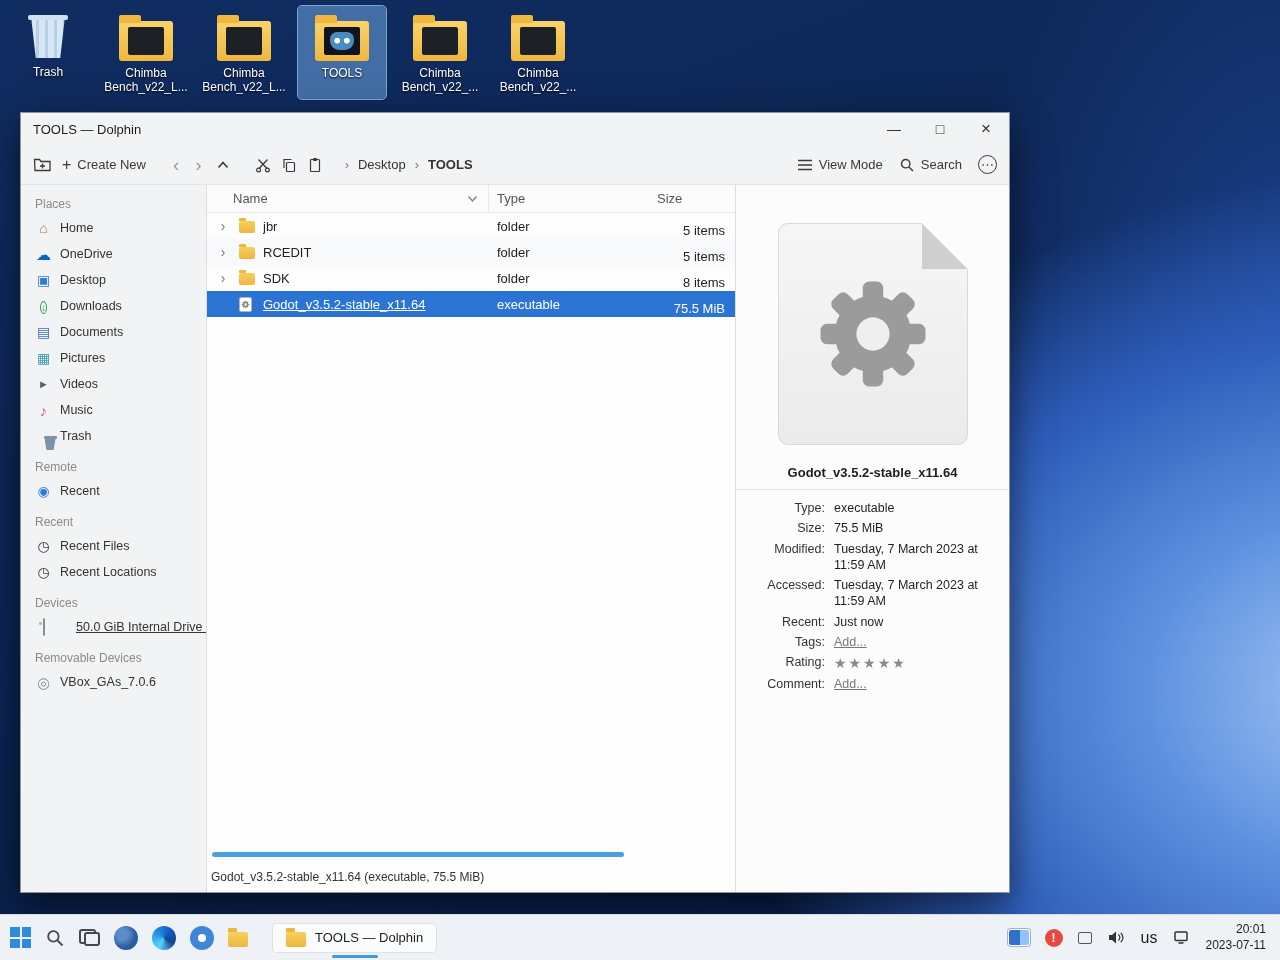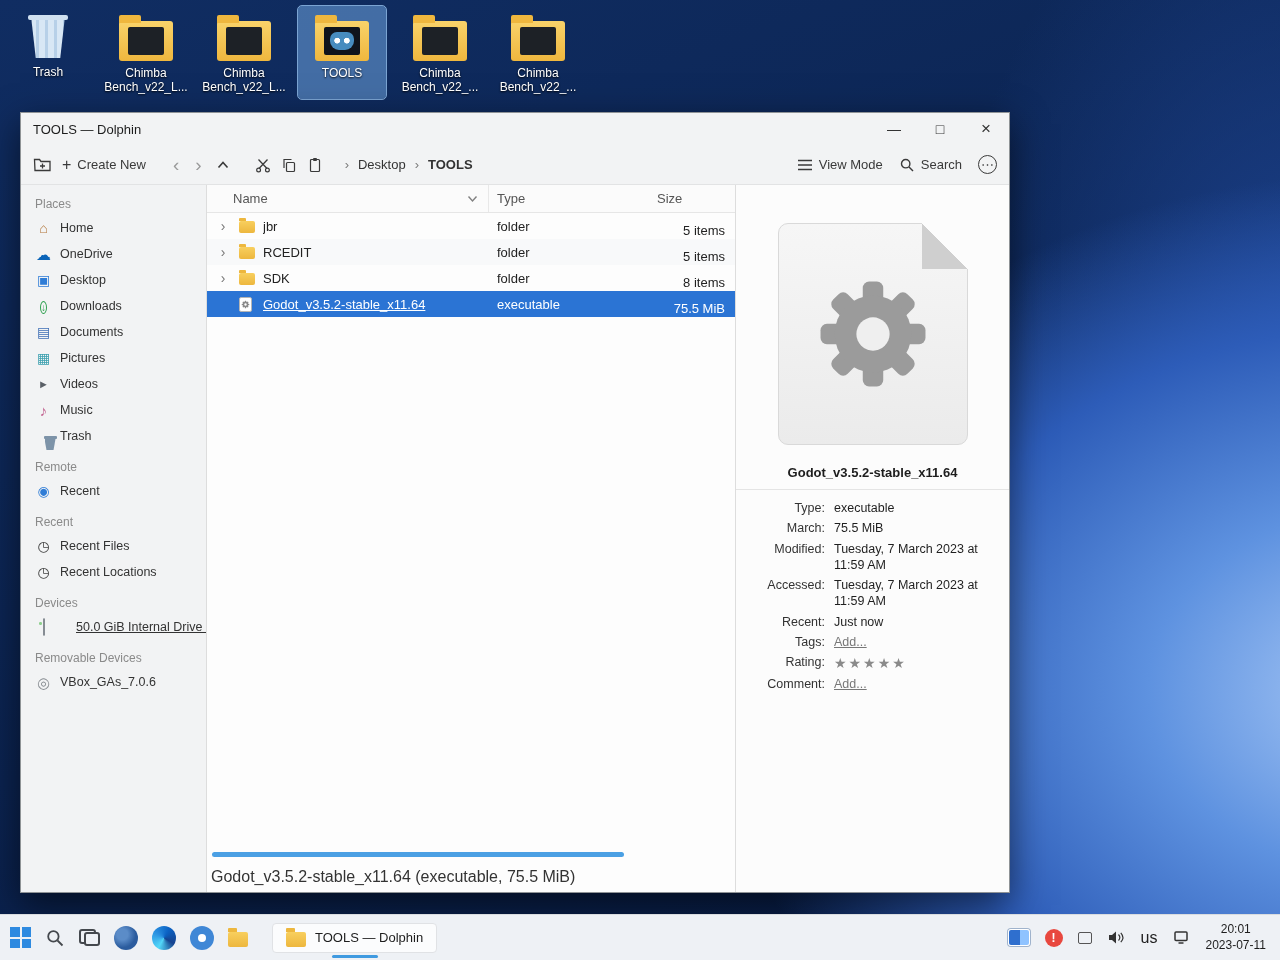--- a/index.html
+++ b/index.html
@@ -83,21 +83,21 @@
   .frow.sel { background:#2b74d4 !important; color:#fff; }
   .frow.sel .fname { text-decoration:underline; }
   .ic-folder { width:16px; height:12px; background:linear-gradient(#f8cf5e,#edb73e); border-radius:2px; position:relative; margin-top:2px; }
   .ic-folder::before { content:""; position:absolute; top:-3px; left:0; width:7px; height:3px; background:#edb73e; border-radius:1px 1px 0 0; }
   .ic-godot { width:15px; height:15px; border-radius:3px;
     background: radial-gradient(circle at 31% 44%, #fff 0 1.8px, rgba(0,0,0,0) 2.4px),
                radial-gradient(circle at 69% 44%, #fff 0 1.8px, rgba(0,0,0,0) 2.4px), #478cbf; }
   .ic-doc { width:13px; height:15px; background:#fff; border:1px solid #b5b5b5; border-radius:2px; display:flex; align-items:center; justify-content:center; }
   .hscroll { height:16px; flex:none; display:flex; align-items:center; padding:0 5px; }
   .hbar { width:412px; height:5px; border-radius:3px; background:#4ba0e4; }
-  .statusbar { height:30px; flex:none; display:flex; align-items:center; padding-left:4px; font-size:16px; color:#333; }
+  .statusbar { height:30px; flex:none; display:flex; align-items:center; padding-left:4px; font-size:12px; color:#333; }
   
   .info { width:274px; flex:none; background:#fcfcfc; border-left:1px solid #ddd; padding:8px 10px; font-size:12.5px; color:#333; overflow:hidden; }
   .preview { width:190px; height:222px; margin:30px auto 20px; position:relative;
     background:linear-gradient(180deg,#f6f6f6,#ebebeb); border:1px solid #d9d9d9; border-radius:10px;
     display:flex; align-items:center; justify-content:center; }
   .preview::after { content:""; position:absolute; top:-1px; right:-1px; width:46px; height:46px;
     background:linear-gradient(45deg, #cfcfcf 0 49.5%, #fcfcfc 50% 100%); }
   .fname-big { text-align:center; font-weight:bold; font-size:13px; color:#1d1d1d; margin-bottom:9px; }
   .info-sep { border-top:1px solid #e4e4e4; margin:0 -10px 10px; }
   .drow { display:flex; margin-bottom:4px; line-height:1.3; }
@@ -120,21 +120,21 @@
   .a-blue::after { content:""; position:absolute; inset:8px; background:#fff; border-radius:50%; }
   .mini-folder { width:20px; height:15px; background:linear-gradient(#f8cf5e,#edb73e); border-radius:2px; position:relative; margin-top:3px; }
   .mini-folder::before { content:""; position:absolute; top:-3.5px; left:0; width:9px; height:3.5px; background:#edb73e; border-radius:1px 1px 0 0; }
   .tb-app { display:flex; align-items:center; gap:9px; background:#fbfcfd; border:1px solid #e0e2e5; border-radius:4px; padding:5px 13px; margin-left:10px; font-size:13px; color:#1d1d1d; position:relative; }
   .tb-app::after { content:""; position:absolute; left:50%; transform:translateX(-50%); bottom:-6px; width:46px; height:3px; background:#3f9ae0; border-radius:2px; }
   .tray { margin-left:auto; display:flex; align-items:center; gap:15px; padding-right:4px; }
   .tray-win { width:22px; height:17px; border-radius:3px; background:linear-gradient(90deg,#2f6fce 0 55%,#8fc3ff 55%); border:1px solid #fff; box-shadow:0 0 0 1px #9fb3cc; }
   .tray-alert { width:18px; height:18px; border-radius:50%; background:#e8483f; color:#fff; font-size:12px; font-weight:bold; display:flex; align-items:center; justify-content:center; }
   .tray-box { width:14px; height:12px; border:1.6px solid #555; border-radius:2px; }
   .kbd { font-size:16px; color:#222; }
-  .clock { text-align:center; font-size:12px; color:#1d1d1d; line-height:1.3; }
+  .clock { text-align:right; font-size:12px; color:#1d1d1d; line-height:1.3; }
   svg.sicon { display:block; }
 </style>
 </head>
 <body>
 
 <div class="desk-icons">
   <div class="desk-icon">
     <div class="art-box">
         <div class="bin-lid"></div>
         <div class="bin-body"></div>
@@ -403,21 +403,21 @@
         </svg>
       </div>
       <div class="fname-big">Godot_v3.5.2-stable_x11.64</div>
       <div class="info-sep"></div>
 
       <div class="drow">
         <span class="dlab">Type:</span>
         <span class="dval">executable</span>
       </div>
       <div class="drow">
-        <span class="dlab">March:</span>
+        <span class="dlab">Size:</span>
         <span class="dval">75.5 MiB</span>
       </div>
       <div class="drow">
         <span class="dlab">Modified:</span>
         <span class="dval">Tuesday, 7 March 2023 at 11:59 AM</span>
       </div>
       <div class="drow">
         <span class="dlab">Accessed:</span>
         <span class="dval">Tuesday, 7 March 2023 at 11:59 AM</span>
       </div>

